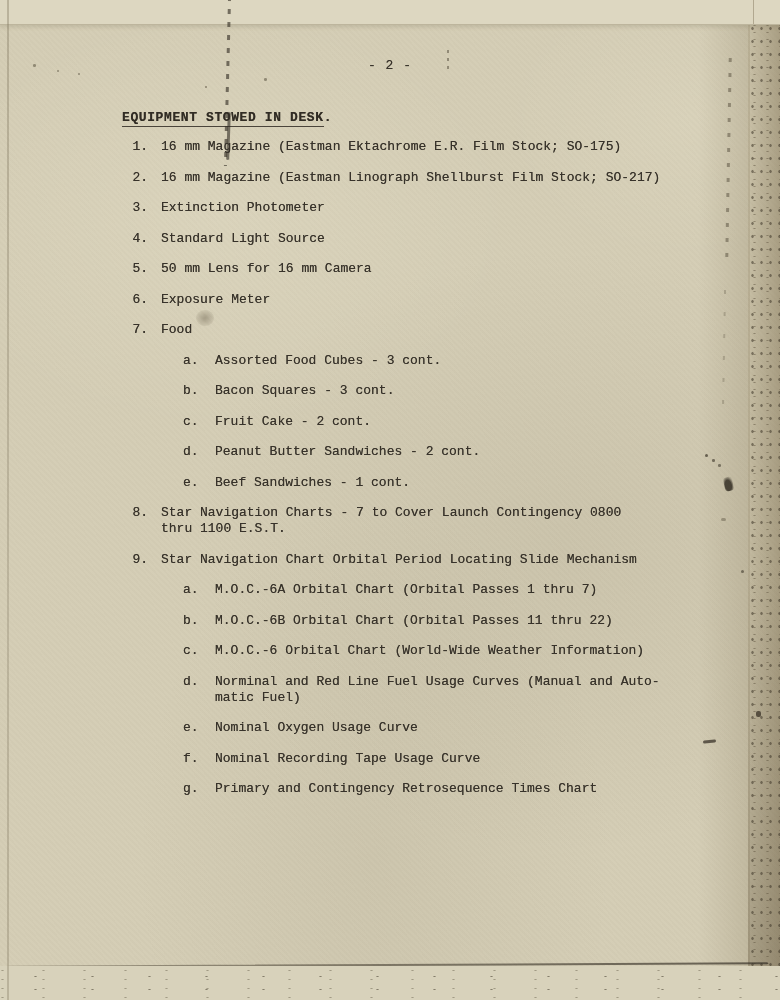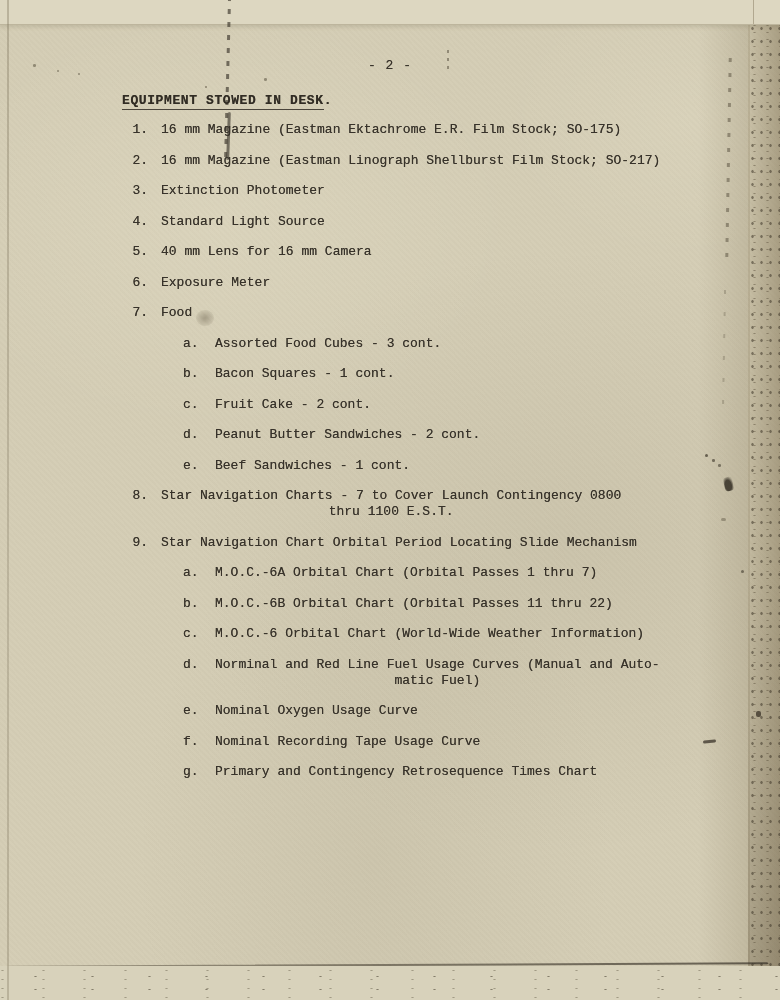--- a/index.html
+++ b/index.html
@@ -141,36 +141,36 @@
     line-height: 16px;
     color: #37322a;
     text-shadow: 0 0 0.6px rgba(55,50,40,0.75);
   }
   .page-number {
     position: absolute; top: 58px; left: 0; width: 780px;
     text-align: center;
     letter-spacing: 1px;
   }
   .content {
-    position: absolute; left: 122px; top: 92px; width: 590px;
+    position: absolute; left: 122px; top: 109px; width: 590px;
   }
   .heading {
     line-height: 17px;
     margin-bottom: 13px;
     font-weight: 600;
     letter-spacing: 0.6px;
     color: #312c24;
   }
   .heading .u {
     border-bottom: 1.6px solid rgba(49,44,36,0.85);
     padding-bottom: 1px;
   }
   .row { display: flex; margin-bottom: 14.5px; }
   .row .num { flex: none; width: 26px; text-align: right; }
-  .row .txt { flex: none; margin-left: 13px; white-space: pre-line; text-align: center; }
+  .row .txt { flex: none; margin-left: 13px; white-space: pre-line; }
   .row.sub { padding-left: 61px; }
   .row.sub .letter { flex: none; width: 16px; text-align: left; }
   .row.sub .txt { margin-left: 16px; }
 </style>
 </head>
 <body>
 
 <div class="page">
 
   <div class="texture"></div>
@@ -219,37 +219,37 @@
         <div class="row">
           <span class="num">3.</span>
           <span class="txt">Extinction Photometer</span>
         </div>
         <div class="row">
           <span class="num">4.</span>
           <span class="txt">Standard Light Source</span>
         </div>
         <div class="row">
           <span class="num">5.</span>
-          <span class="txt">40 mm Lens for 16 mm Camera</span>
+          <span class="txt">50 mm Lens for 16 mm Camera</span>
         </div>
         <div class="row">
           <span class="num">6.</span>
           <span class="txt">Exposure Meter</span>
         </div>
         <div class="row">
           <span class="num">7.</span>
           <span class="txt">Food</span>
         </div>
         <div class="row sub">
           <span class="letter">a.</span>
           <span class="txt">Assorted Food Cubes - 3 cont.</span>
         </div>
         <div class="row sub">
           <span class="letter">b.</span>
-          <span class="txt">Bacon Squares - 1 cont.</span>
+          <span class="txt">Bacon Squares - 3 cont.</span>
         </div>
         <div class="row sub">
           <span class="letter">c.</span>
           <span class="txt">Fruit Cake - 2 cont.</span>
         </div>
         <div class="row sub">
           <span class="letter">d.</span>
           <span class="txt">Peanut Butter Sandwiches - 2 cont.</span>
         </div>
         <div class="row sub">

